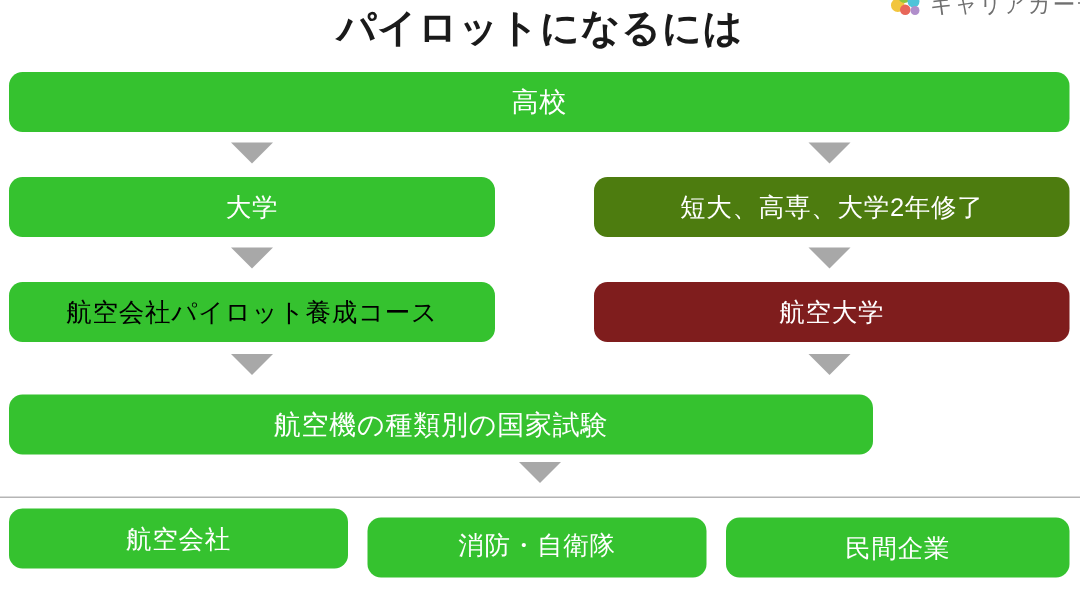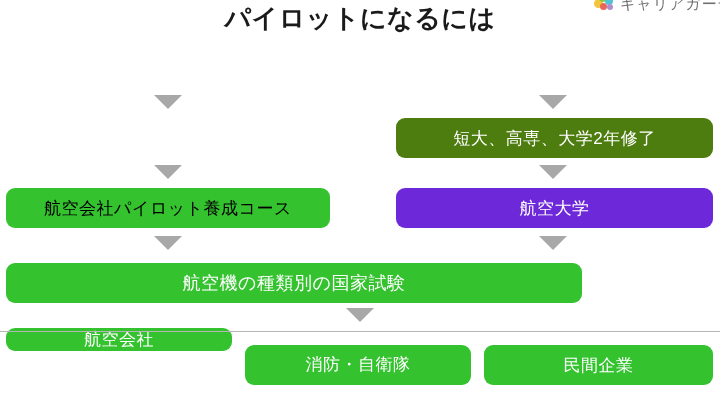--- a/index.html
+++ b/index.html
@@ -143,25 +143,27 @@
         <i class="l2"></i>
         <i class="l3"></i>
         <i class="l4"></i>
         <i class="l5"></i>
     </span>
     <span id="brand-text">キャリアガーデン</span>
   </div>
 </div>
 
 <div id="flow">
+    <div class="node big" style="left: 6px; top: 48px; width: 707px; height: 40px; background: rgb(53, 194, 47); color: rgb(255, 255, 255);">高校</div>
+    <div class="node" style="left: 6px; top: 118px; width: 324px; height: 40px; background: rgb(53, 194, 47); color: rgb(255, 255, 255);">大学</div>
     <div class="node" style="left: 396px; top: 118px; width: 317px; height: 40px; background: #4d7c0f; color: rgb(255, 255, 255);">短大、高専、大学2年修了</div>
     <div class="node" style="left: 6px; top: 188px; width: 324px; height: 40px; background: rgb(53, 194, 47); color: #000000;">航空会社パイロット養成コース</div>
-    <div class="node" style="left: 396px; top: 188px; width: 317px; height: 40px; background: #6d28d9; color: rgb(255, 255, 255);">航空大学</div>
+    <div class="node" style="left: 396px; top: 188px; width: 317px; height: 40px; background: #7f1d1d; color: rgb(255, 255, 255);">航空大学</div>
     <div class="node big" style="left: 6px; top: 263px; width: 576px; height: 40px; background: rgb(53, 194, 47); color: rgb(255, 255, 255);">航空機の種類別の国家試験</div>
-    <div class="node" style="left: 6px; top: 328px; width: 226px; height: 23px; background: rgb(53, 194, 47); color: rgb(255, 255, 255);">航空会社</div>
+    <div class="node" style="left: 6px; top: 339px; width: 226px; height: 40px; background: rgb(53, 194, 47); color: rgb(255, 255, 255);">航空会社</div>
     <div class="node" style="left: 245px; top: 345px; width: 226px; height: 40px; background: rgb(53, 194, 47); color: rgb(255, 255, 255); font-family: Liberation Mono, monospace;">消防・自衛隊</div>
     <div class="node" style="left: 484px; top: 345px; width: 229px; height: 40px; background: rgb(53, 194, 47); color: rgb(255, 255, 255);">民間企業</div>
     <div class="arrow" style="left: 154px; top: 95px; border-top-color: rgb(168, 168, 168);"></div>
     <div class="arrow" style="left: 539px; top: 95px; border-top-color: rgb(168, 168, 168);"></div>
     <div class="arrow" style="left: 154px; top: 165px; border-top-color: rgb(168, 168, 168);"></div>
     <div class="arrow" style="left: 539px; top: 165px; border-top-color: rgb(168, 168, 168);"></div>
     <div class="arrow" style="left: 154px; top: 236px; border-top-color: rgb(168, 168, 168);"></div>
     <div class="arrow" style="left: 539px; top: 236px; border-top-color: rgb(168, 168, 168);"></div>
     <div class="arrow" style="left: 346px; top: 308px; border-top-color: rgb(168, 168, 168);"></div>
   </div>

